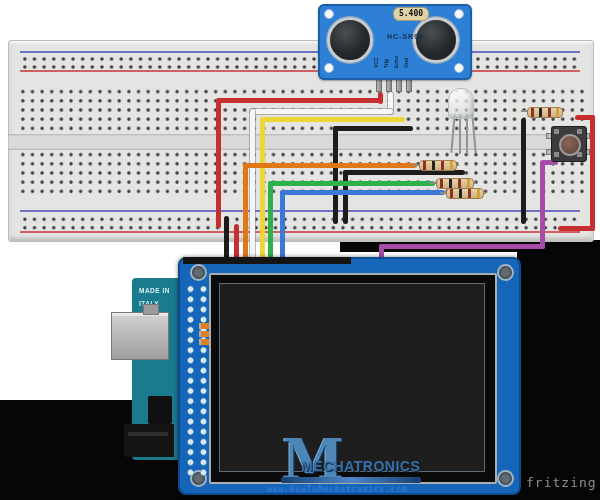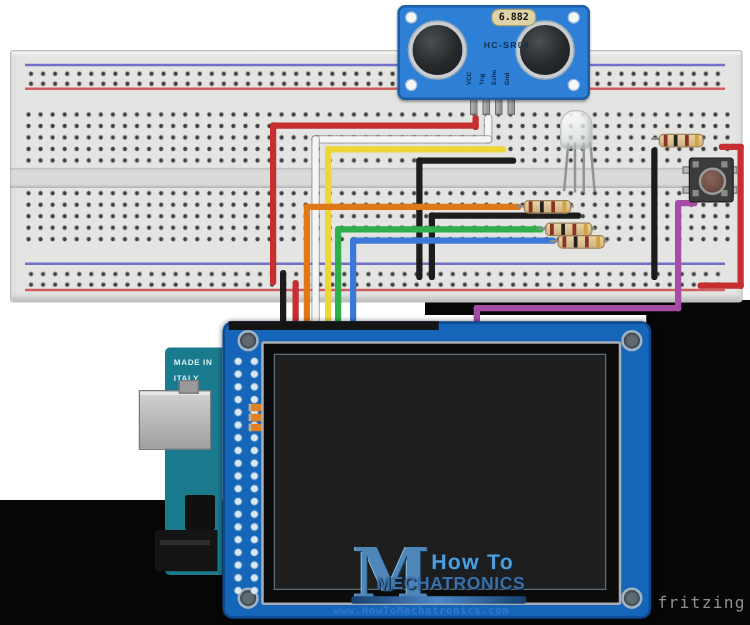--- a/index.html
+++ b/index.html
@@ -137,21 +137,21 @@
   <div class="a comp pin" style="left:386px;top:70px;width:4px;height:20px;"></div>
   <div class="a comp pin" style="left:396px;top:70px;width:4px;height:20px;"></div>
   <div class="a comp pin" style="left:406px;top:70px;width:4px;height:20px;"></div>
   <div class="a comp sensor-board" style="left: 318px; top: 4px; width: 150px; height: 72px; background-color: rgb(46, 127, 214);"></div>
   <div class="a hole comp" style="left:324px;top:9px;width:8px;height:8px;"></div>
   <div class="a hole comp" style="left:454px;top:9px;width:8px;height:8px;"></div>
   <div class="a hole comp" style="left:324px;top:63px;width:8px;height:8px;"></div>
   <div class="a hole comp" style="left:454px;top:63px;width:8px;height:8px;"></div>
   <div class="a transducer comp" style="left:327px;top:17px;width:40px;height:40px;"></div>
   <div class="a transducer comp" style="left:413px;top:17px;width:40px;height:40px;"></div>
-  <div class="a crystal comp" style="left:393px;top:7px;width:34px;height:12px;">6.882</div>
+  <div class="a crystal comp" style="left:393px;top:7px;width:34px;height:12px;">5.400</div>
   <div class="a chiptext comp" style="left:387px;top:33px;">HC-SR04</div>
   <div class="a pinlabel comp" style="left:374px;top:50px;">VCC</div>
   <div class="a pinlabel comp" style="left:384px;top:50px;">Trig</div>
   <div class="a pinlabel comp" style="left:394px;top:50px;">Echo</div>
   <div class="a pinlabel comp" style="left:404px;top:50px;">Gnd</div>
 
   <div class="a led-leg" style="left:452px;top:114px;height:39px;transform:rotate(5deg);"></div>
   <div class="a led-leg" style="left:459px;top:114px;height:40px;"></div>
   <div class="a led-leg" style="left:466px;top:114px;height:40px;"></div>
   <div class="a led-leg" style="left:473px;top:114px;height:39px;transform:rotate(-5deg);"></div>
@@ -204,20 +204,19 @@
   <div class="a screwhole" style="left:190px;top:470px;"></div>
   <div class="a screwhole" style="left:497px;top:470px;"></div>
   <div class="a shield-pins" style="left:184px;top:284px;width:26px;height:194px;"></div>
   <div class="a smd" style="left:199px;top:323px;width:13px;height:6px;"></div>
   <div class="a smd" style="left:199px;top:331px;width:13px;height:6px;"></div>
   <div class="a smd" style="left:199px;top:339px;width:13px;height:6px;"></div>
   <div class="a lcd-frame" style="left:209px;top:273px;width:284px;height:207px;"></div>
   <div class="a lcd-screen" style="left:219px;top:283px;width:264px;height:187px;"></div>
 
   <div class="a wm wm-m" style="left:282px;top:434px;">M</div>
-  <div class="a wm wm-howto" style="left:345px;top:440px;">How To</div>
   <div class="a wm wm-brand" style="left:301px;top:458px;">MECHATRONICS</div>
   <div class="a wm wm-bar" style="left:281px;top:477px;width:140px;height:6px;"></div>
   <div class="a wm wm-url" style="left:267px;top:484px;">www.HowToMechatronics.com</div>
 
   <div class="a fritzing" style="left:526px;top:475px;">fritzing</div>
 
 </div>
 
 </body></html>

